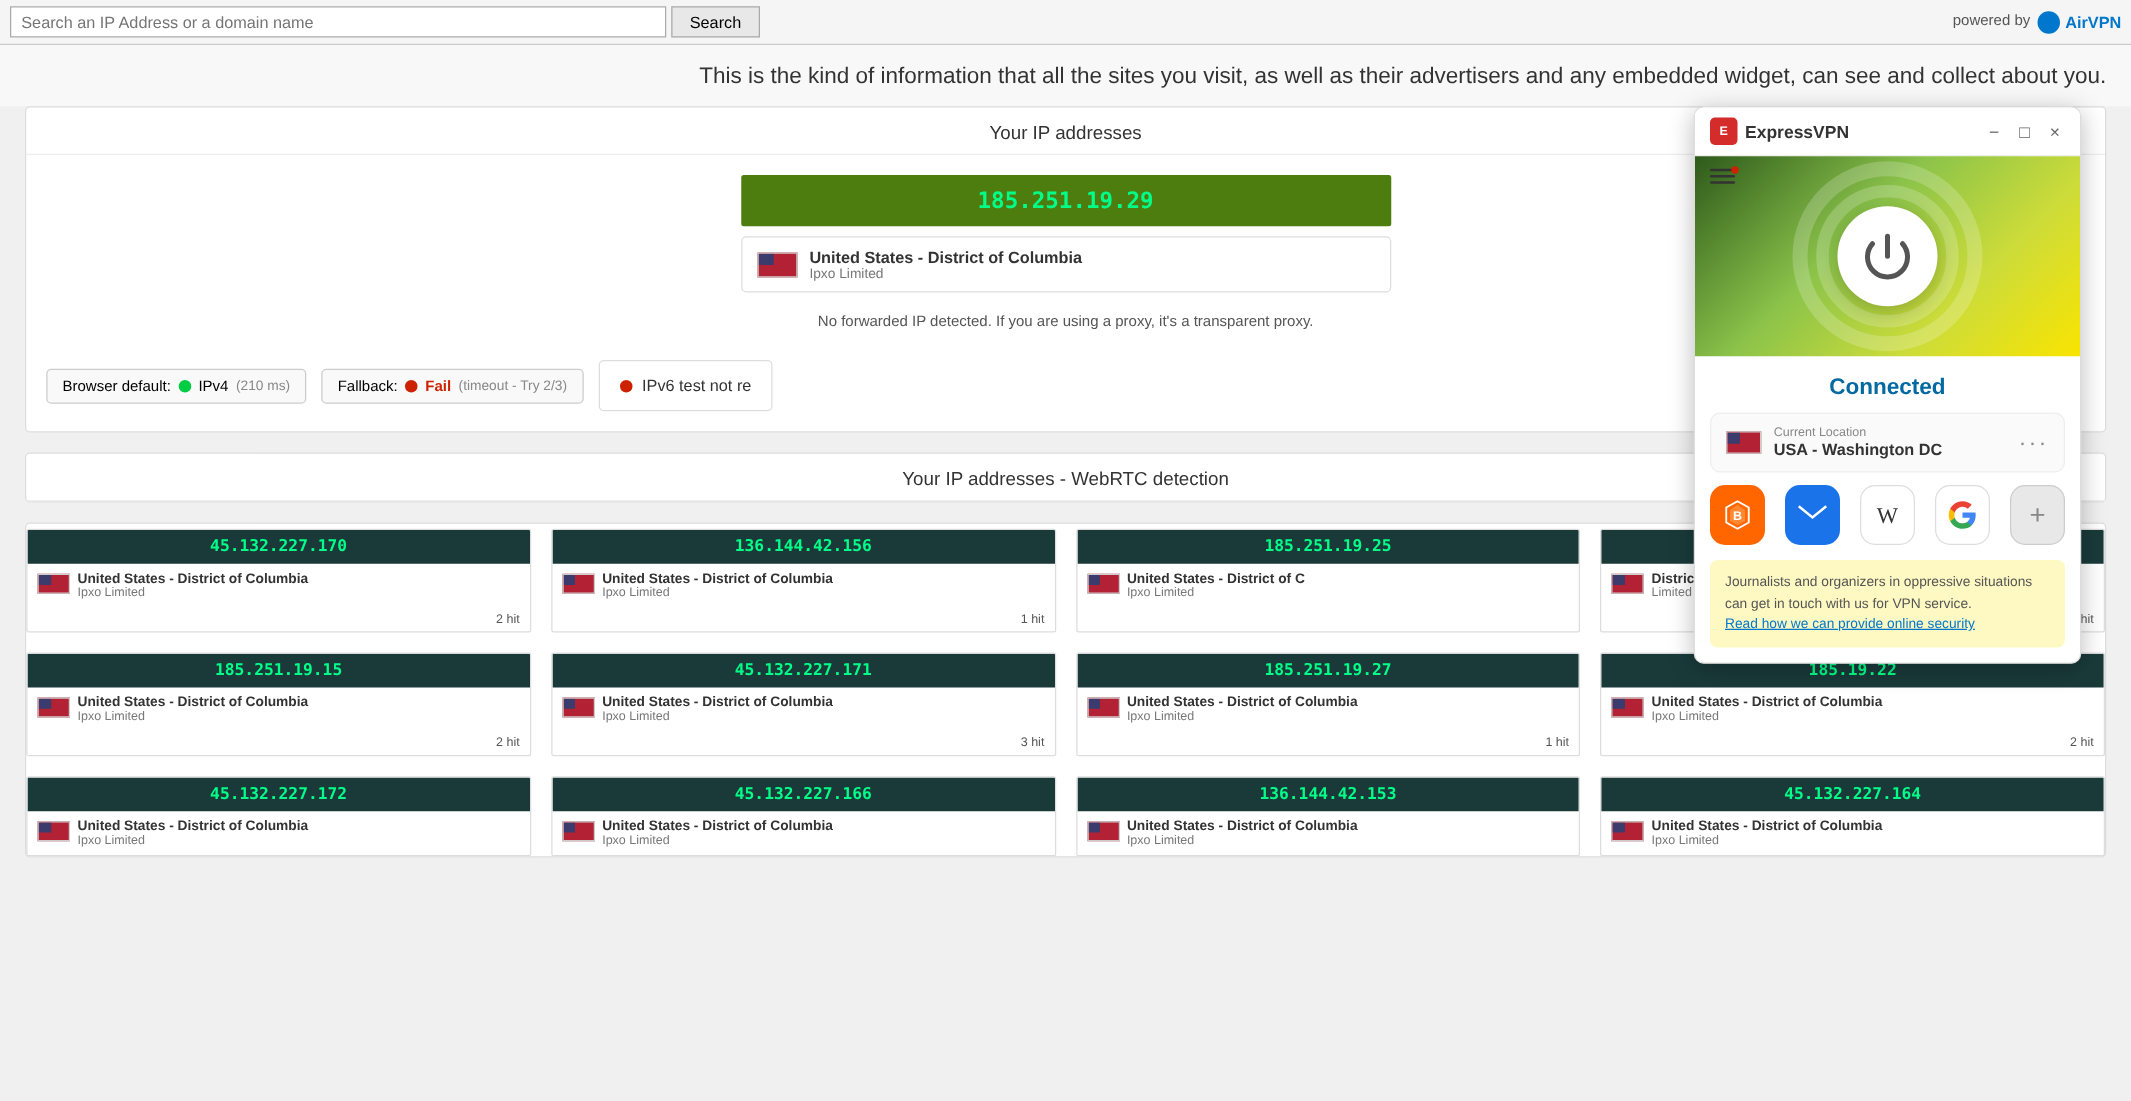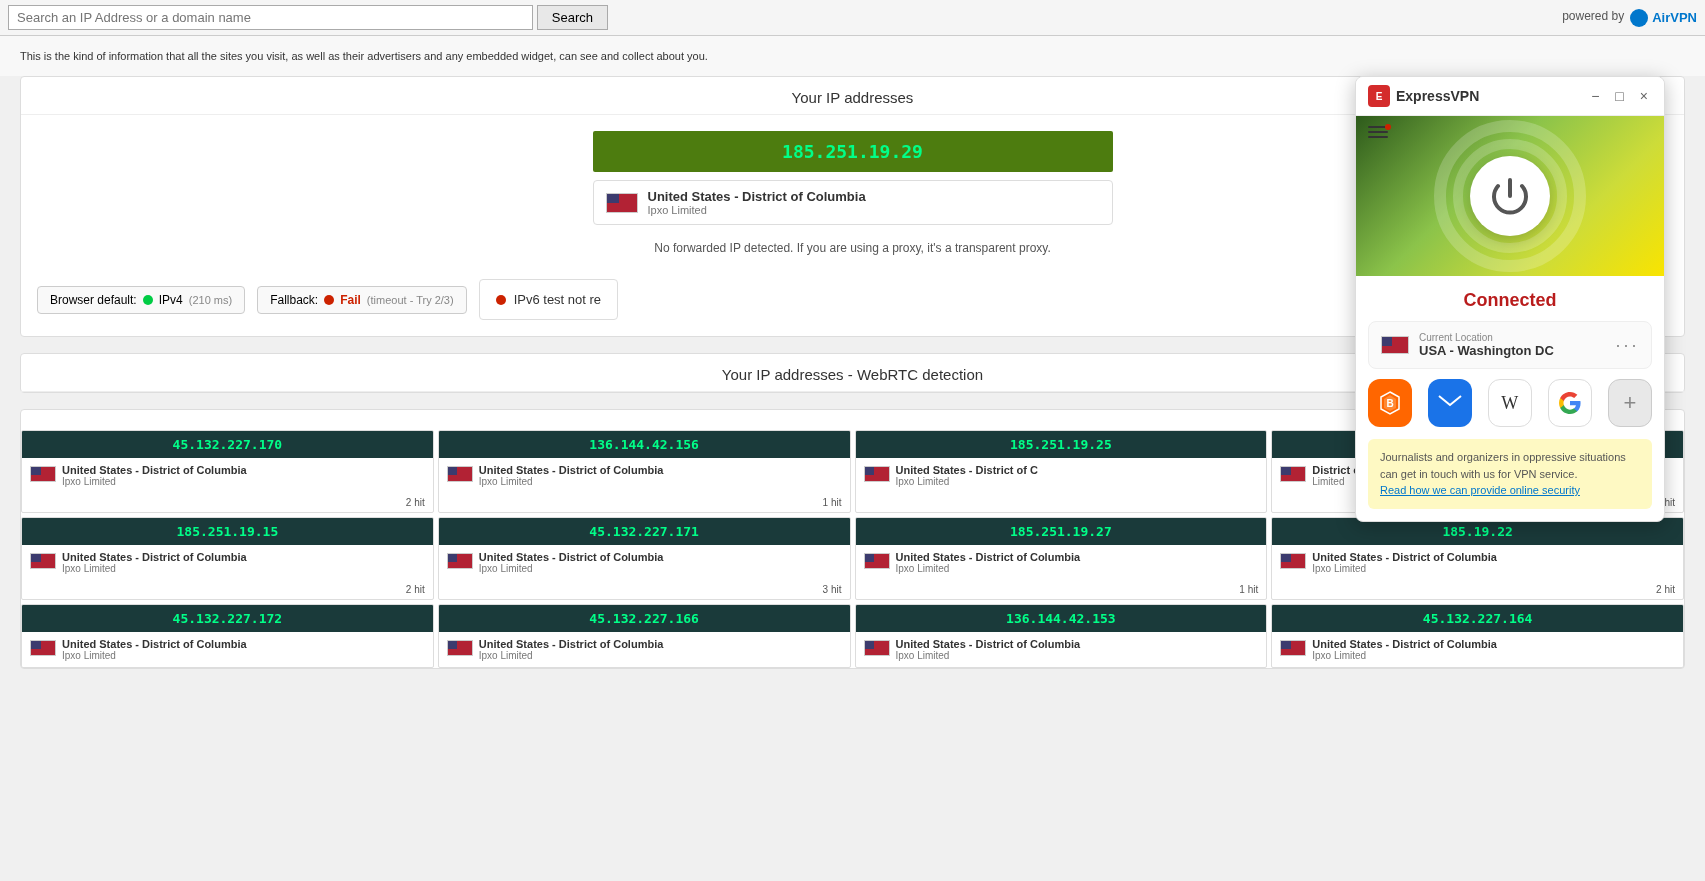--- a/index.html
+++ b/index.html
@@ -54,24 +54,24 @@
     .airvpn-logo-icon {
       width: 18px;
       height: 18px;
       background: #0077cc;
       border-radius: 50%;
       display: inline-block;
     }
 
     
     .info-text {
-      text-align: left;
+      text-align: right;
       padding: 14px 20px;
       color: #333;
-      font-size: 11px;
+      font-size: 18px;
       background: #f8f8f8;
     }
 
     
     .main-content {
       padding: 0 20px 20px 20px;
       position: relative;
     }
 
     
@@ -182,22 +182,22 @@
       color: #333;
       padding: 12px;
       background: white;
       border: 1px solid #ddd;
       border-radius: 4px 4px 0 0;
       margin-bottom: 0;
     }
     .dns-grid {
       display: grid;
       grid-template-columns: repeat(4, 1fr);
-      gap: 4px;
-      margin-top: 20px;
+      gap: 16px;
+      margin-top: 4px;
     }
     .dns-card {
       background: white;
       border: 1px solid #ddd;
       border-radius: 2px;
       overflow: hidden;
     }
     .dns-ip {
       background: #1a3a3a;
       color: #00ff88;
@@ -309,21 +309,21 @@
       justify-content: center;
       box-shadow: 0 4px 16px rgba(0,0,0,0.2);
       cursor: pointer;
       position: relative;
     }
 
     .evpn-connected-text {
       text-align: center;
       font-size: 18px;
       font-weight: bold;
-      color: #b91c1c;
+      color: #0369a1;
       padding: 14px 0 10px;
     }
 
     .evpn-location-row {
       display: flex;
       align-items: center;
       gap: 10px;
       margin: 0 12px 10px;
       border: 1px solid #eee;
       border-radius: 8px;

